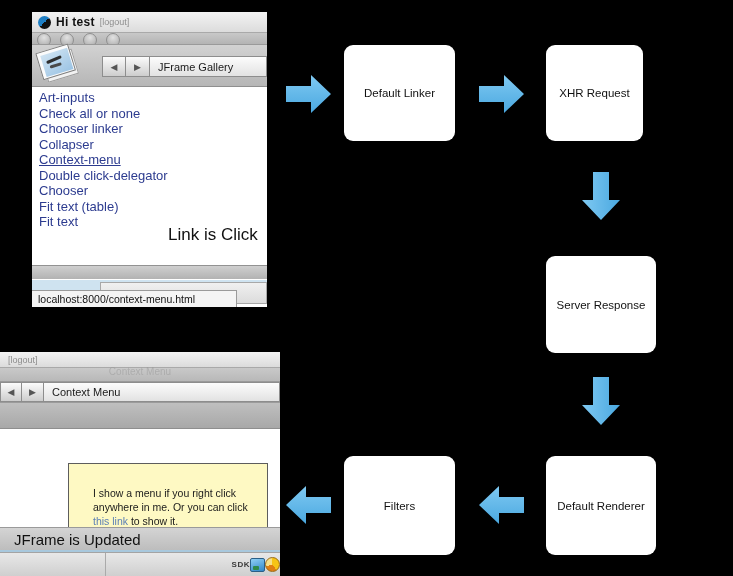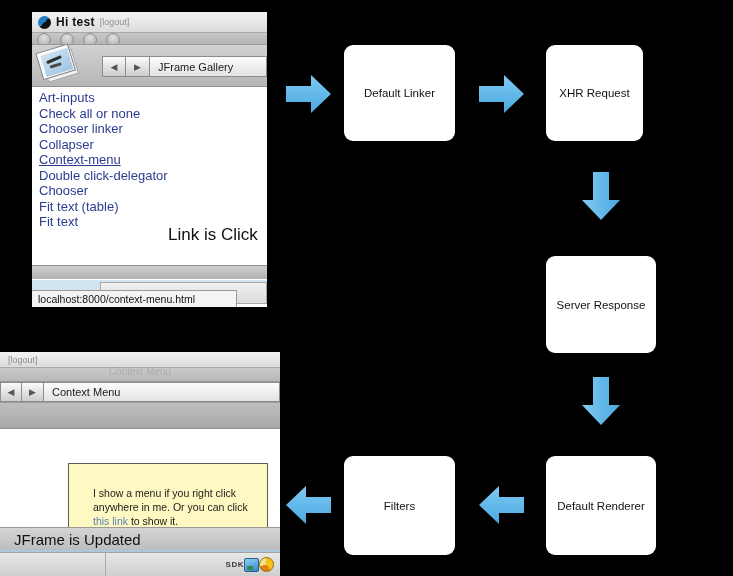--- a/index.html
+++ b/index.html
@@ -85,21 +85,21 @@
   .ctx-panel a { color:#5a7fb5; text-decoration:none; }
 
   .jframe-bar { position:absolute; left:0; right:0; bottom:24px; height:25px;
                 background:linear-gradient(#d4d4d4,#bdbdbd);
                 border-top:1px solid #9a9a9a; border-bottom:2px solid #a8c8dd;
                 display:flex; align-items:center; padding-left:14px; }
   .jframe-bar span { font-size:15px; color:#111; }
   .taskbar { position:absolute; left:0; right:0; bottom:0; height:24px;
              background:linear-gradient(#e8e8e8,#cfcfcf);
              border-top:1px solid #a4a4a4; display:flex; align-items:center;
-             justify-content:flex-end; padding-right:6px; }
+             justify-content:flex-end; }
   .taskbar .seg { position:absolute; left:105px; top:0; bottom:0; width:1px;
                   background:#aaa; }
   .sdk { font-size:8px; color:#3a3a3a; font-weight:bold; letter-spacing:.5px; }
   .ic-monitor { width:15px; height:14px; border-radius:2px;
                 background:linear-gradient(160deg,#8fd0f5,#2f86c8);
                 border:1px solid #2a5f87; position:relative; }
   .ic-monitor::after { content:""; position:absolute; left:2px; bottom:1px;
                        width:6px; height:4px; background:#2f8a4a; border-radius:1px;}
   .ic-swirl { width:15px; height:15px; border-radius:50%;
               background:conic-gradient(#f6c416 0 40%, #e07f12 40% 70%, #f6e08a 70% 100%);

